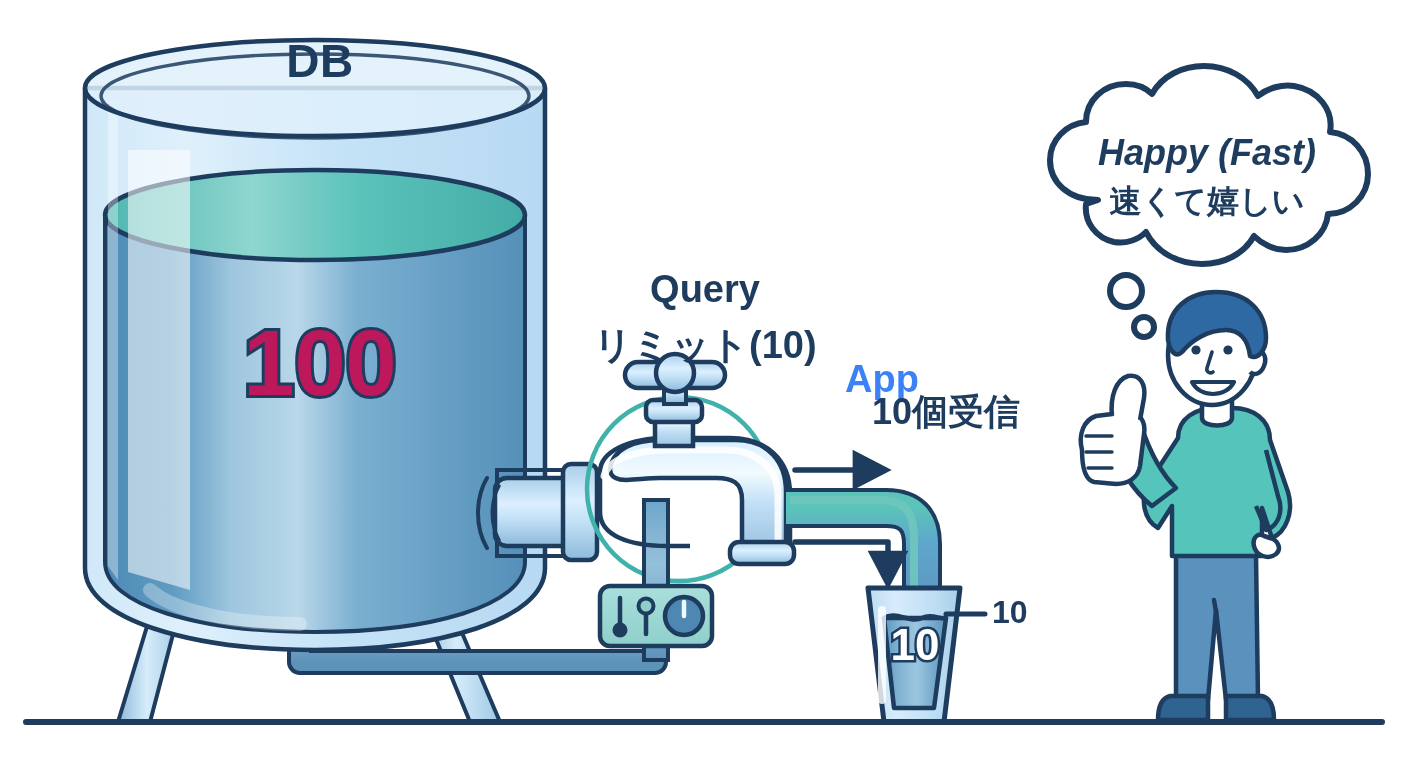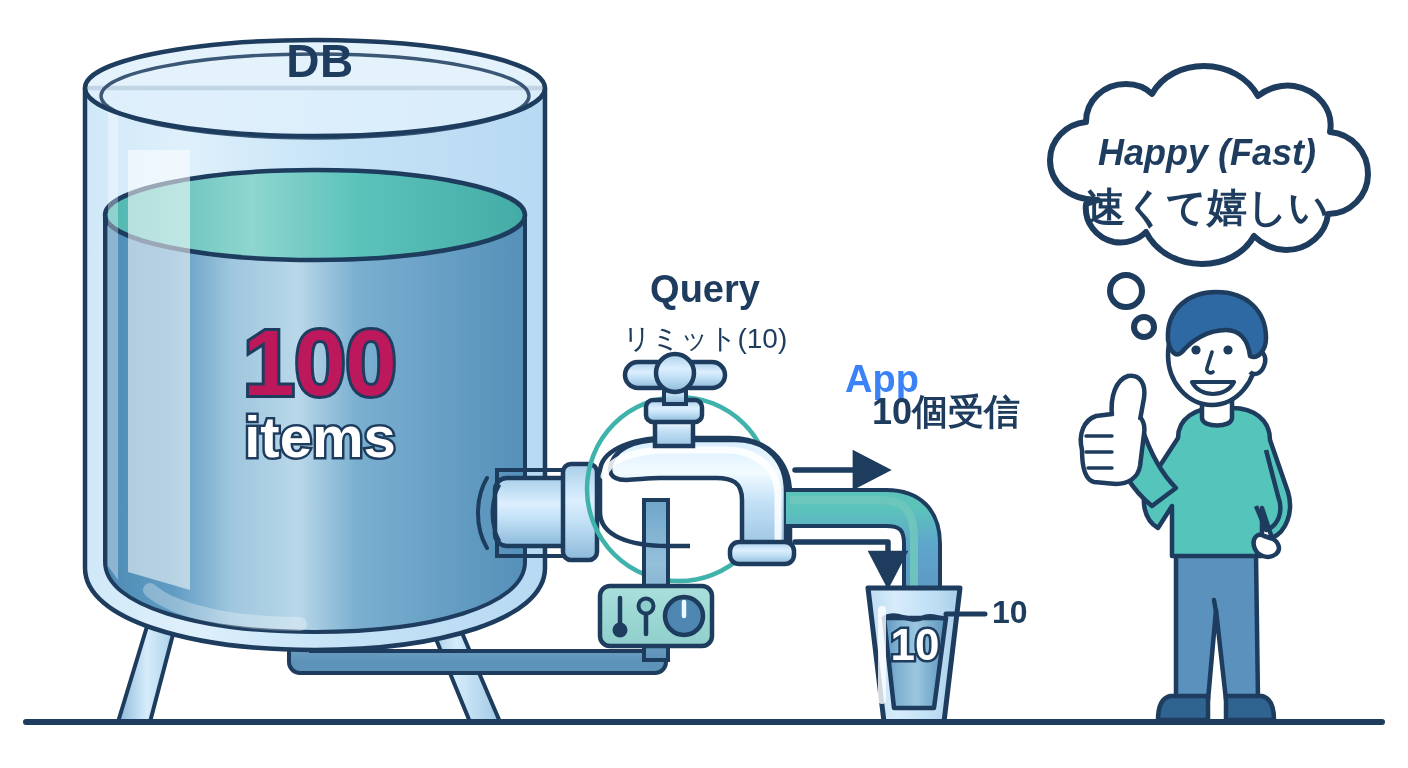--- a/index.html
+++ b/index.html
@@ -241,28 +241,27 @@
       <circle cx="1126" cy="291" r="16" fill="#ffffff" stroke="#1d3c5e" stroke-width="6"></circle>
       <circle cx="1144" cy="327" r="10" fill="#ffffff" stroke="#1d3c5e" stroke-width="6"></circle>
     </g>
 
     <line x1="26" y1="722" x2="1382" y2="722" stroke="#1d3c5e" stroke-width="6" stroke-linecap="round"></line>
   </svg>
 
   <div class="lbl" style="left:250px;top:34px;width:140px;text-align:center;font-size:46px;font-weight:bold;color:#1d3c5e;letter-spacing:0.5px;">DB</div>
 
   <div class="lbl" style="left:185px;top:320px;width:270px;text-align:center;font-size:92px;font-weight:bold;line-height:0.95;color:#be185d;-webkit-text-stroke:6px #1d3c5e;paint-order:stroke fill;">100</div>
-  <div class="lbl" style="left:185px;top:408px;width:270px;text-align:center;font-size:58px;font-weight:bold;line-height:1;color:#ffffff;-webkit-text-stroke:5px #1d3c5e;paint-order:stroke fill;">items</div>
 
   <div class="lbl" style="left:560px;top:268px;width:290px;text-align:center;font-size:38px;font-weight:bold;color:#1d3c5e;">Query</div>
-  <div class="lbl" style="left:550px;top:320px;width:310px;text-align:center;font-size:28px;font-weight:normal;color:#1d3c5e;">リミット(10)</div>
+  <div class="lbl" style="left:550px;top:320px;width:310px;text-align:center;font-size:38px;font-weight:bold;color:#1d3c5e;">リミット(10)</div>
 
   <div class="lbl" style="left:845px;top:358px;width:200px;text-align:left;font-size:38px;font-weight:bold;color:#3b82f6;">App</div>
   <div class="lbl" style="left:838px;top:388px;width:216px;text-align:center;font-size:36px;font-weight:bold;color:#1d3c5e;">10個受信</div>
 
   <div class="lbl" style="left:880px;top:620px;width:70px;text-align:center;font-size:44px;font-weight:bold;color:#ffffff;-webkit-text-stroke:5px #1d3c5e;paint-order:stroke fill;">10</div>
 
   <div class="lbl" style="left:992px;top:594px;font-size:32px;font-weight:bold;color:#1d3c5e;">10</div>
 
   <div class="lbl" style="left:1062px;top:132px;width:290px;text-align:center;font-size:36px;font-weight:bold;color:#1d3c5e;font-style:italic;">Happy (Fast)</div>
-  <div class="lbl" style="left:1052px;top:180px;width:310px;text-align:center;font-size:40px;font-weight:bold;color:#1d3c5e;">速くて嬉しい</div>
+  <div class="lbl" style="left:1052px;top:180px;width:310px;text-align:center;font-size:32px;font-weight:bold;color:#1d3c5e;">速くて嬉しい</div>
 
 </div>
 
 </body></html>

